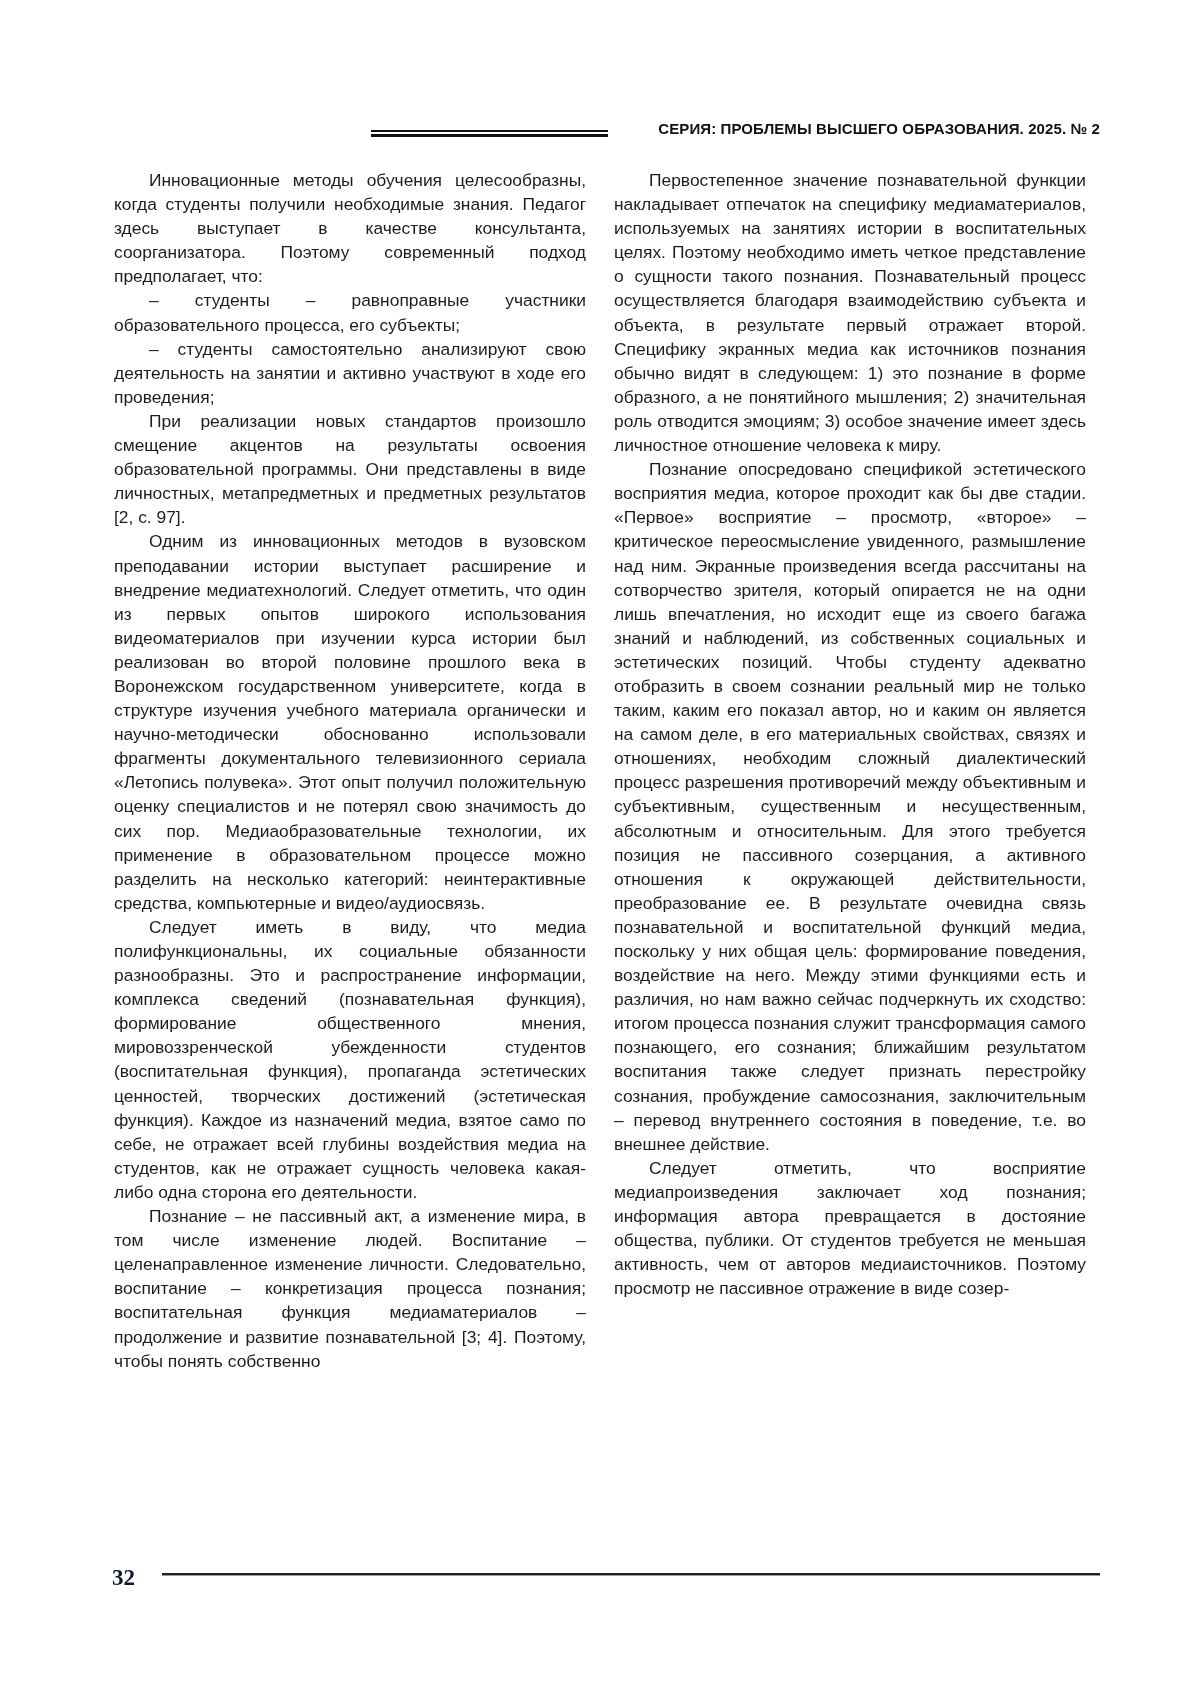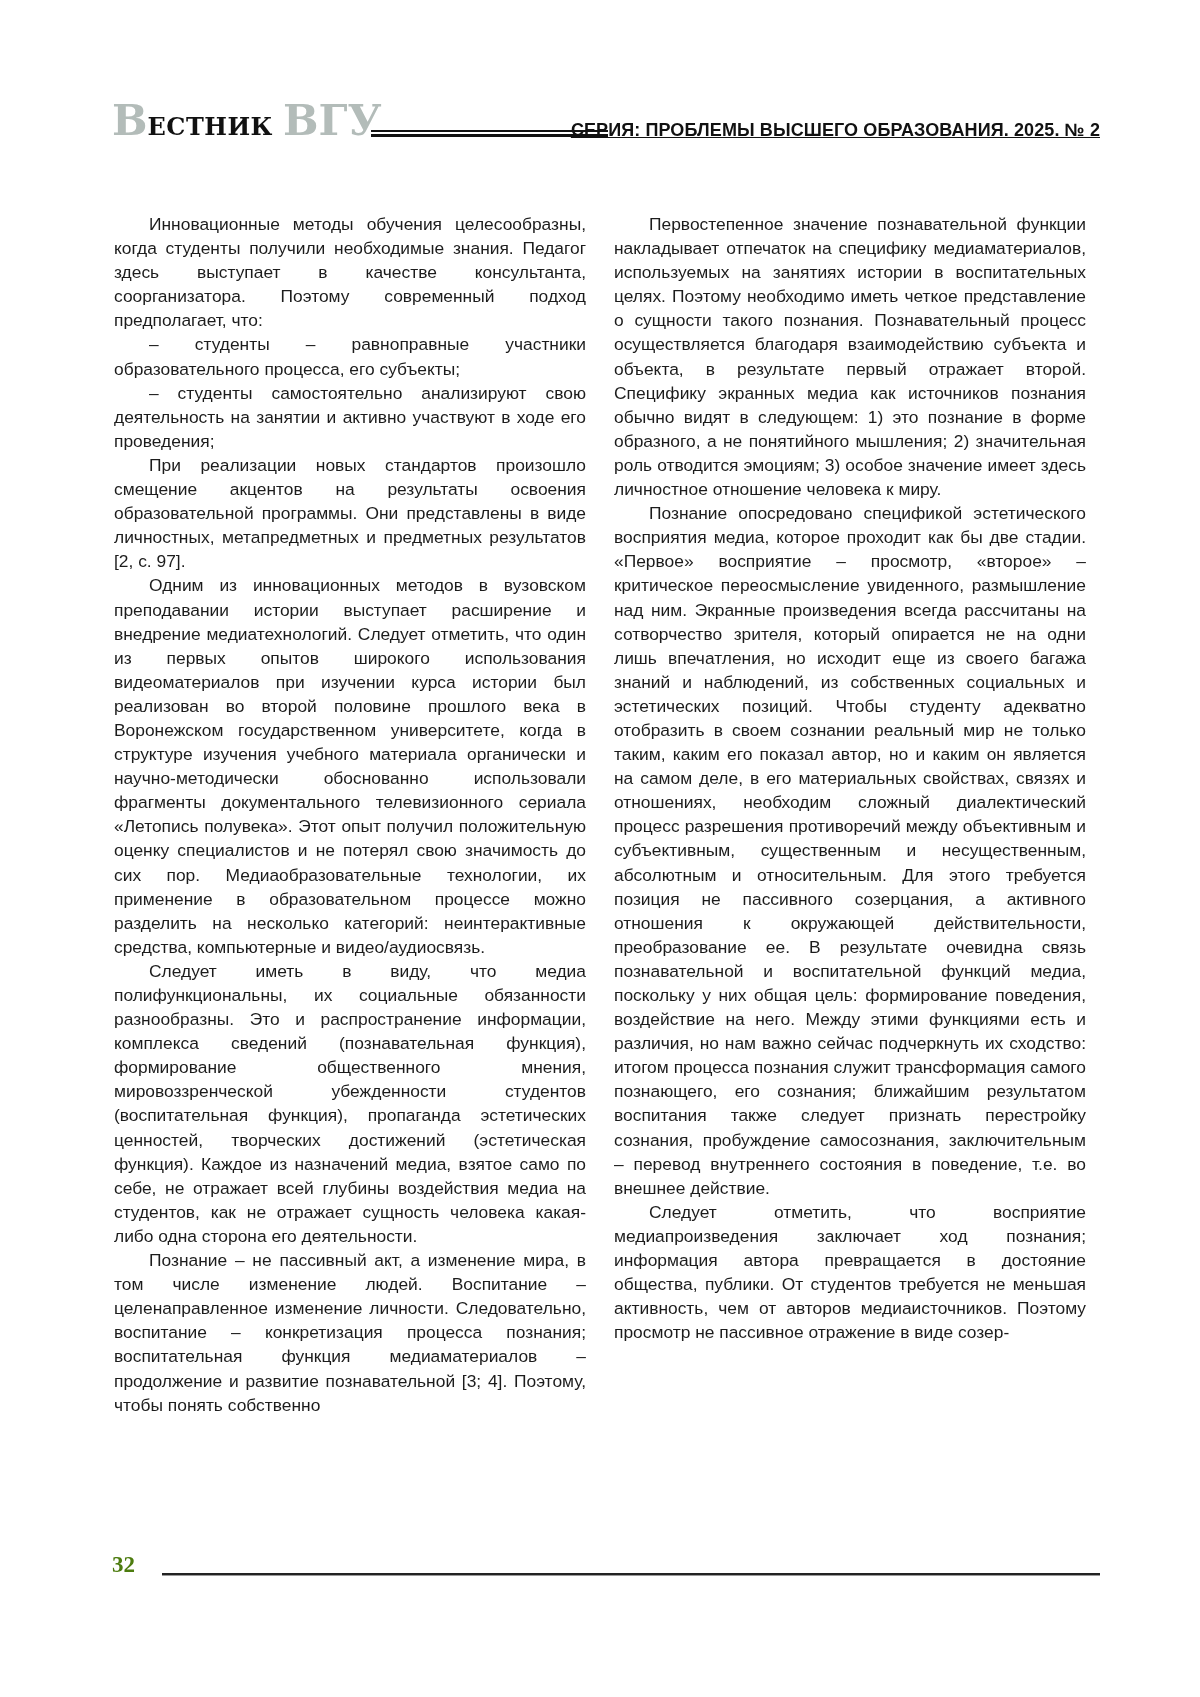--- a/index.html
+++ b/index.html
@@ -58,85 +58,80 @@
       display: block;
       height: 1px;
       background: #ffffff;
     }
     .series {
       position: absolute;
       right: 0;
       top: 20px;
       font-family: "Liberation Sans", sans-serif;
       font-weight: bold;
-      font-size: 18px;
+      font-size: 15px;
       color: #111;
       white-space: nowrap;
       letter-spacing: 0.1px;
-      text-decoration: underline;
     }
     .columns {
       position: absolute;
       top: 168px;
       left: 114px;
       width: 986px;
       height: 1355px;
     }
     .col {
       position: absolute;
       top: 0;
       width: 472px;
       font-family: "Liberation Sans", sans-serif;
       font-size: 17.4px;
       line-height: 24.1px;
       text-align: justify;
       hyphens: manual;
       color: #1c1c1c;
-      margin-top: 44px;
     }
     .col.left { left: 0; }
     .col.right { left: 500px; width: 472px; }
     .col p {
       margin: 0;
       text-indent: 35px;
     }
     .col p.noindent { text-indent: 0; }
     .footer {
       position: absolute;
       left: 112px;
       top: 1548px;
       width: 988px;
       height: 30px;
     }
     .page-num {
       position: absolute;
       left: 0;
-      top: 4px;
+      top: 17px;
       font-family: "Liberation Serif", serif;
       font-weight: bold;
       font-size: 23px;
-      color: #4d7c0f;
+      color: #0f172a;
     }
     .footer-rule {
       position: absolute;
       left: 50px;
       top: 25px;
       width: 938px;
       height: 0;
       border-top: 2px solid #222;
       box-shadow: 0 1px 0 #999;
     }
   </style>
 </head>
 <body>
 
 <div class="header">
-  <div class="logo">
-    <span class="big">В</span><span class="small">ЕСТНИК</span><span class="gap"></span><span class="big">ВГУ</span>
-  </div>
   <div class="header-rule"></div>
   <div class="series">СЕРИЯ: ПРОБЛЕМЫ ВЫСШЕГО ОБРАЗОВАНИЯ. 2025. № 2</div>
 </div>
 
 <div class="columns">
   <div class="col left">
     <p>Инновационные методы обучения целесообразны, когда студенты получили необходимые знания. Педагог здесь выступает в качестве консультанта, соорганизатора. Поэтому современный подход предполагает, что:</p>
     <p>– студенты – равноправные участники образовательного процесса, его субъекты;</p>
     <p>– студенты самостоятельно анализируют свою деятельность на занятии и активно участвуют в ходе его проведения;</p>
     <p>При реализации новых стандартов произошло смещение акцентов на результаты освоения образовательной программы. Они представлены в виде личностных, метапредметных и предметных результатов [2, с. 97].</p>

